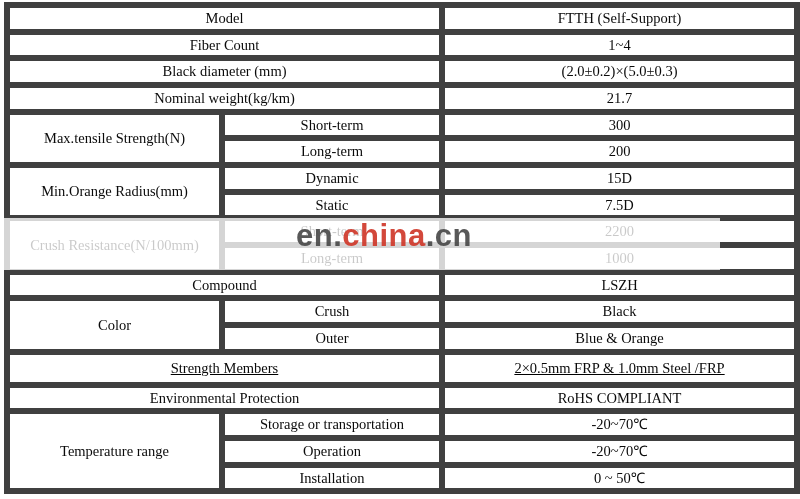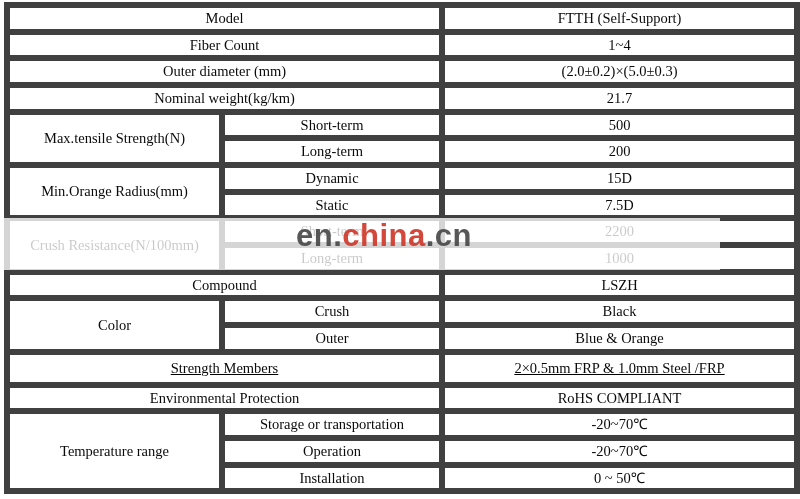--- a/index.html
+++ b/index.html
@@ -84,33 +84,33 @@
         <td class="label" colspan="2">Model</td>
         <td class="val">FTTH (Self-Support)</td>
       </tr>
 
       <tr class="rowh">
         <td class="label" colspan="2">Fiber Count</td>
         <td class="val">1~4</td>
       </tr>
 
       <tr class="rowh">
-        <td class="label" colspan="2">Outer diameter (mm)</td>
+        <td class="label" colspan="2">Black diameter (mm)</td>
         <td class="val">(2.0±0.2)×(5.0±0.3)</td>
       </tr>
 
       <tr class="rowh">
         <td class="label" colspan="2">Nominal weight(kg/km)</td>
         <td class="val">21.7</td>
       </tr>
 
       <tr class="rowh">
         <td class="label" rowspan="2">Max.tensile Strength(N)</td>
         <td class="sub">Short-term</td>
-        <td class="val">500</td>
+        <td class="val">300</td>
       </tr>
       <tr class="rowh">
         <td class="sub">Long-term</td>
         <td class="val">200</td>
       </tr>
 
       <tr class="rowh">
         <td class="label" rowspan="2">Min.Orange Radius(mm)</td>
         <td class="sub">Dynamic</td>
         <td class="val">15D</td>

